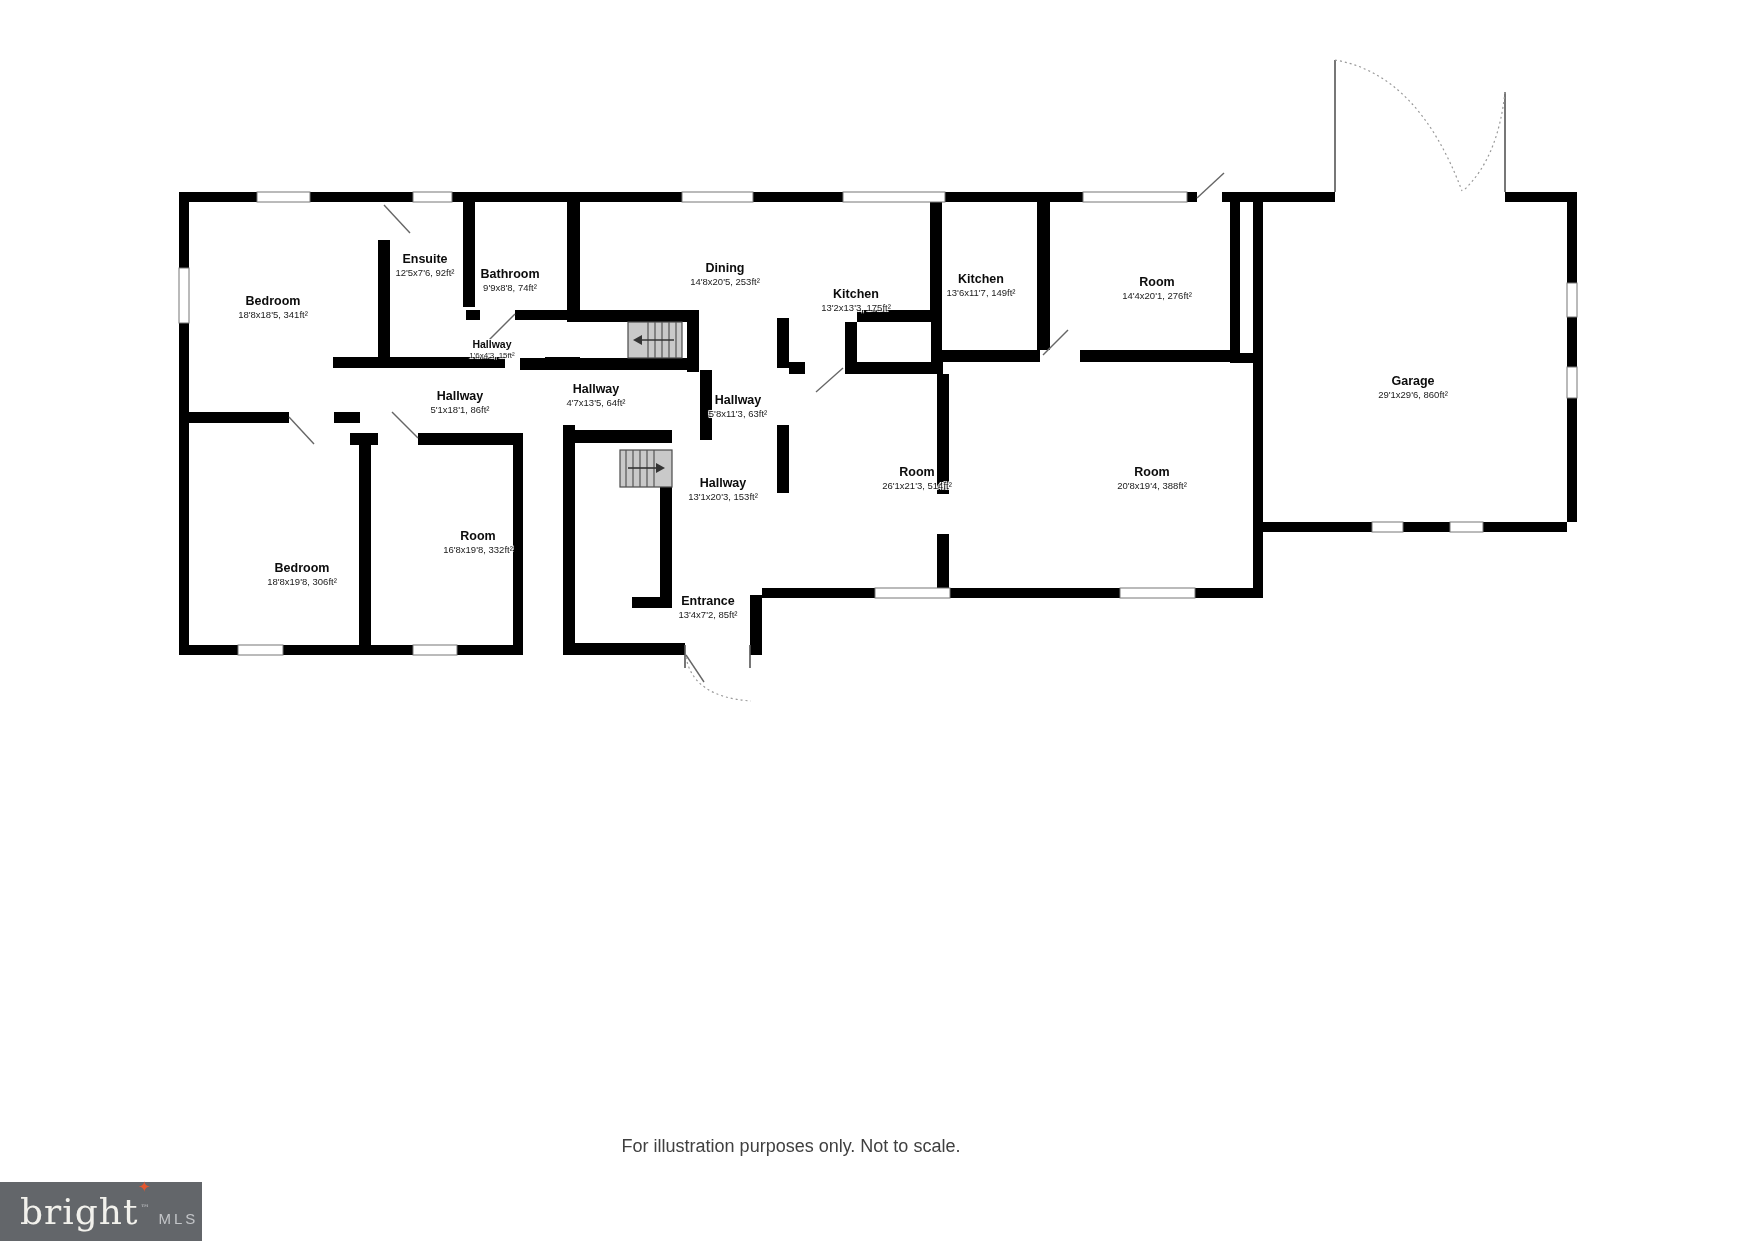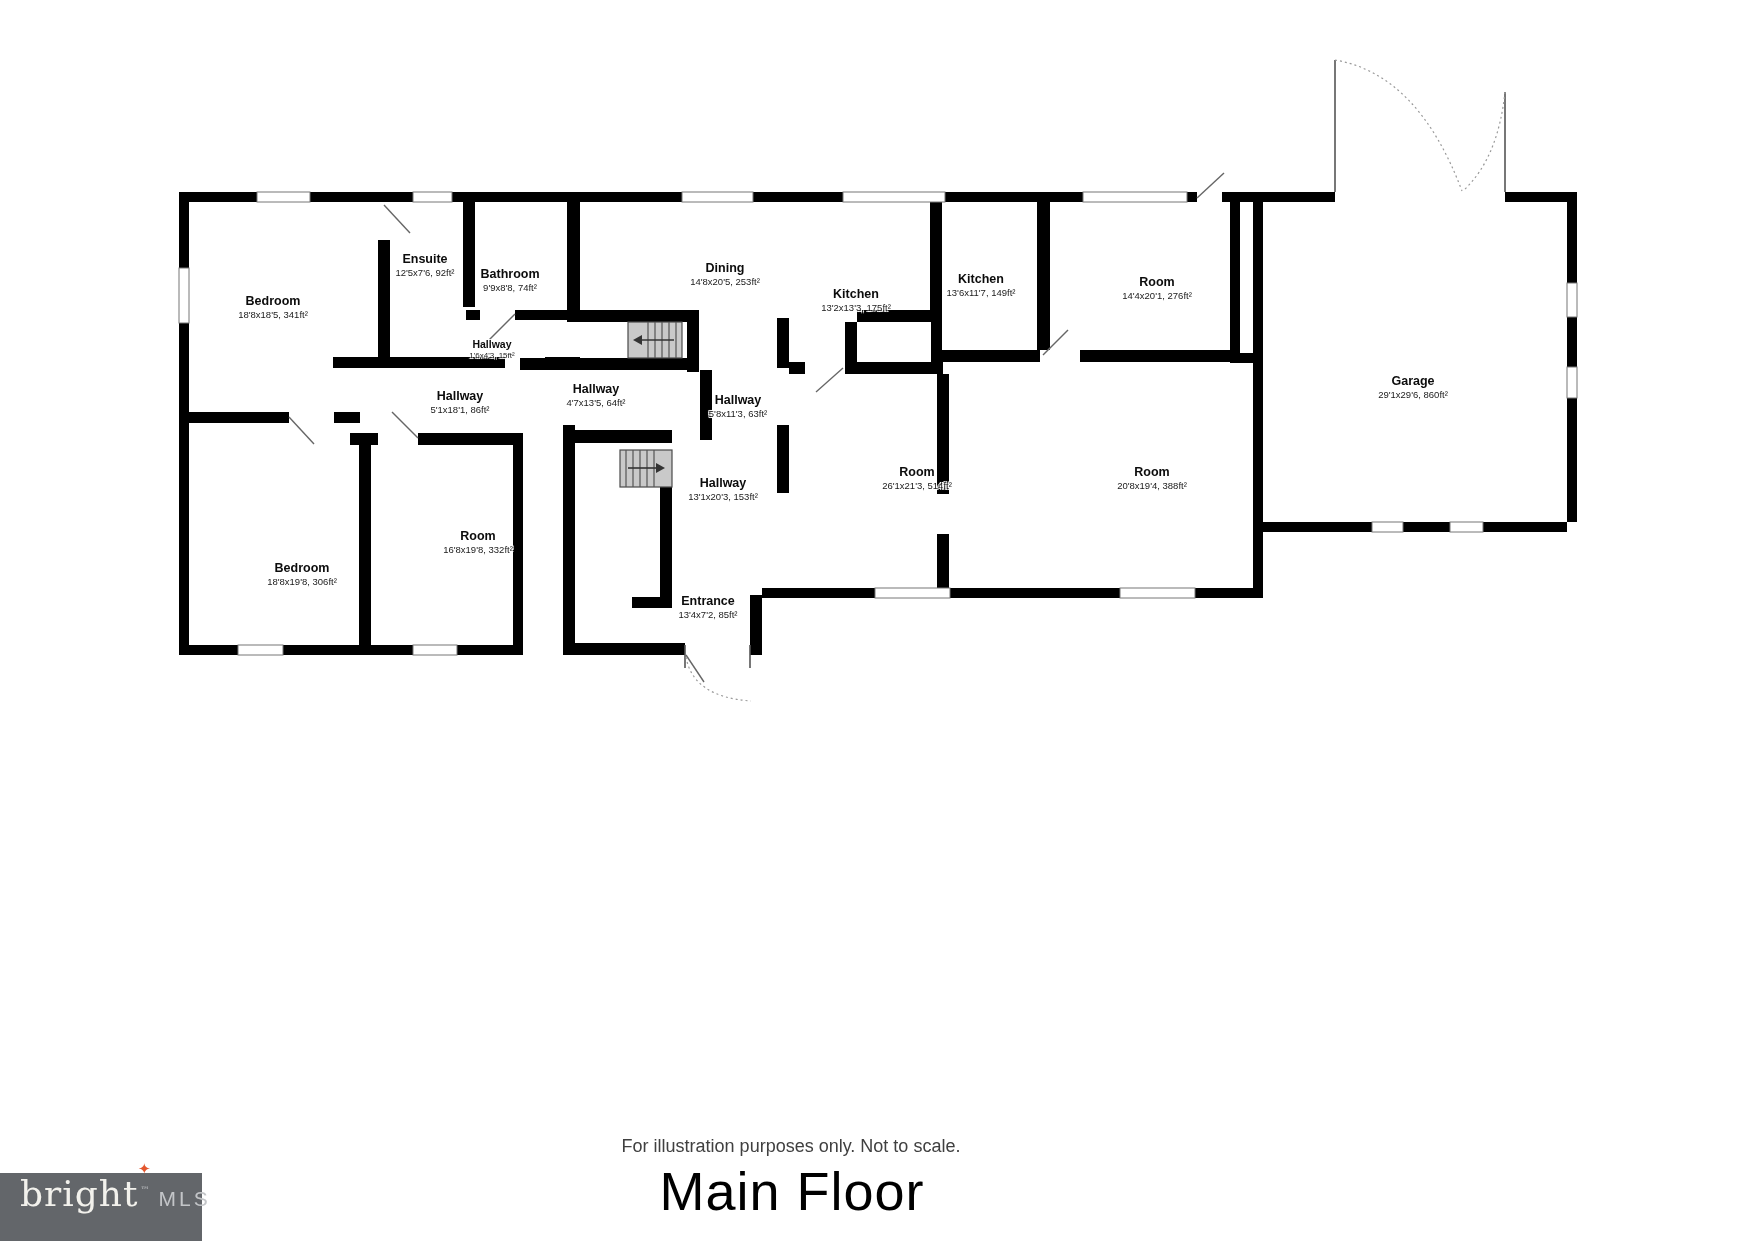--- a/index.html
+++ b/index.html
@@ -19,27 +19,27 @@
   .room-label .nm{display:block;font-weight:bold;font-size:12.5px;color:#0c0c0c;
     text-shadow:-1px -1px 0 #fff,1px -1px 0 #fff,-1px 1px 0 #fff,1px 1px 0 #fff,0 0 2px #fff;}
   .room-label .dm{display:block;font-size:9.5px;color:#1a1a1a;
     text-shadow:-1px -1px 0 #fff,1px -1px 0 #fff,-1px 1px 0 #fff,1px 1px 0 #fff,0 0 2px #fff;text-align:center;}
   .room-label.small .nm{font-size:10.5px;}
   .room-label.small .dm{font-size:8px;}
   .disclaimer{position:absolute;left:791px;top:1104px;transform:translateX(-50%);
               font-size:18px;color:#404040;margin-top:32px;}
   .floor-title{position:absolute;left:792px;top:1160px;transform:translateX(-50%);
                font-size:54px;color:#000;letter-spacing:1px;}
-  .logo{position:absolute;left:0;bottom:0;width:202px;height:68px;
-        display:flex;align-items:flex-start;padding-left:20px;box-sizing:border-box;}
+  .logo{position:absolute;left:0;bottom:0;width:202px;height:59px;
+        display:flex;align-items:center;padding-left:20px;box-sizing:border-box;}
   .logo .brand{position:relative;font-family:"DejaVu Serif",serif;font-size:36px;
                letter-spacing:1px;}
   .logo .star{position:absolute;right:-1px;top:-13px;font-size:15px;}
   .logo .tm{font-size:9px;vertical-align:super;margin-left:2px;}
-  .logo .mls{font-size:21px;letter-spacing:3px;margin-left:8px;margin-top:14px;
+  .logo .mls{font-size:15px;letter-spacing:3px;margin-left:8px;margin-top:14px;
              font-family:"Liberation Sans",sans-serif;}
 </style>
 </head>
 <body>
 
 <div class="stage">
 
   <svg class="plan" width="1754" height="1241" viewBox="0 0 1754 1241">
 
     <g fill="#000000">
@@ -249,21 +249,20 @@
   <div class="room-label" style="left:302px;top:574px">
     <span class="nm">Bedroom</span>
     <span class="dm">18'8x19'8, 306ft²</span>
   </div>
   <div class="room-label" style="left:708px;top:607px">
     <span class="nm">Entrance</span>
     <span class="dm">13'4x7'2, 85ft²</span>
   </div>
 
   <div class="disclaimer">For illustration purposes only. Not to scale.</div>
-  <div class="floor-title">Main Floor</div>
 
   <div class="logo" style="background: rgb(99, 102, 106);">
     <span class="brand" style="color: rgb(242, 241, 236);">
       <span>bright</span><span class="star" style="color: rgb(228, 87, 46);">✦</span><span class="tm" style="color: rgb(195, 197, 200);">™</span>
     </span>
     <span class="mls" style="color: rgb(195, 197, 200);">MLS</span>
   </div>
 
 </div>
 

